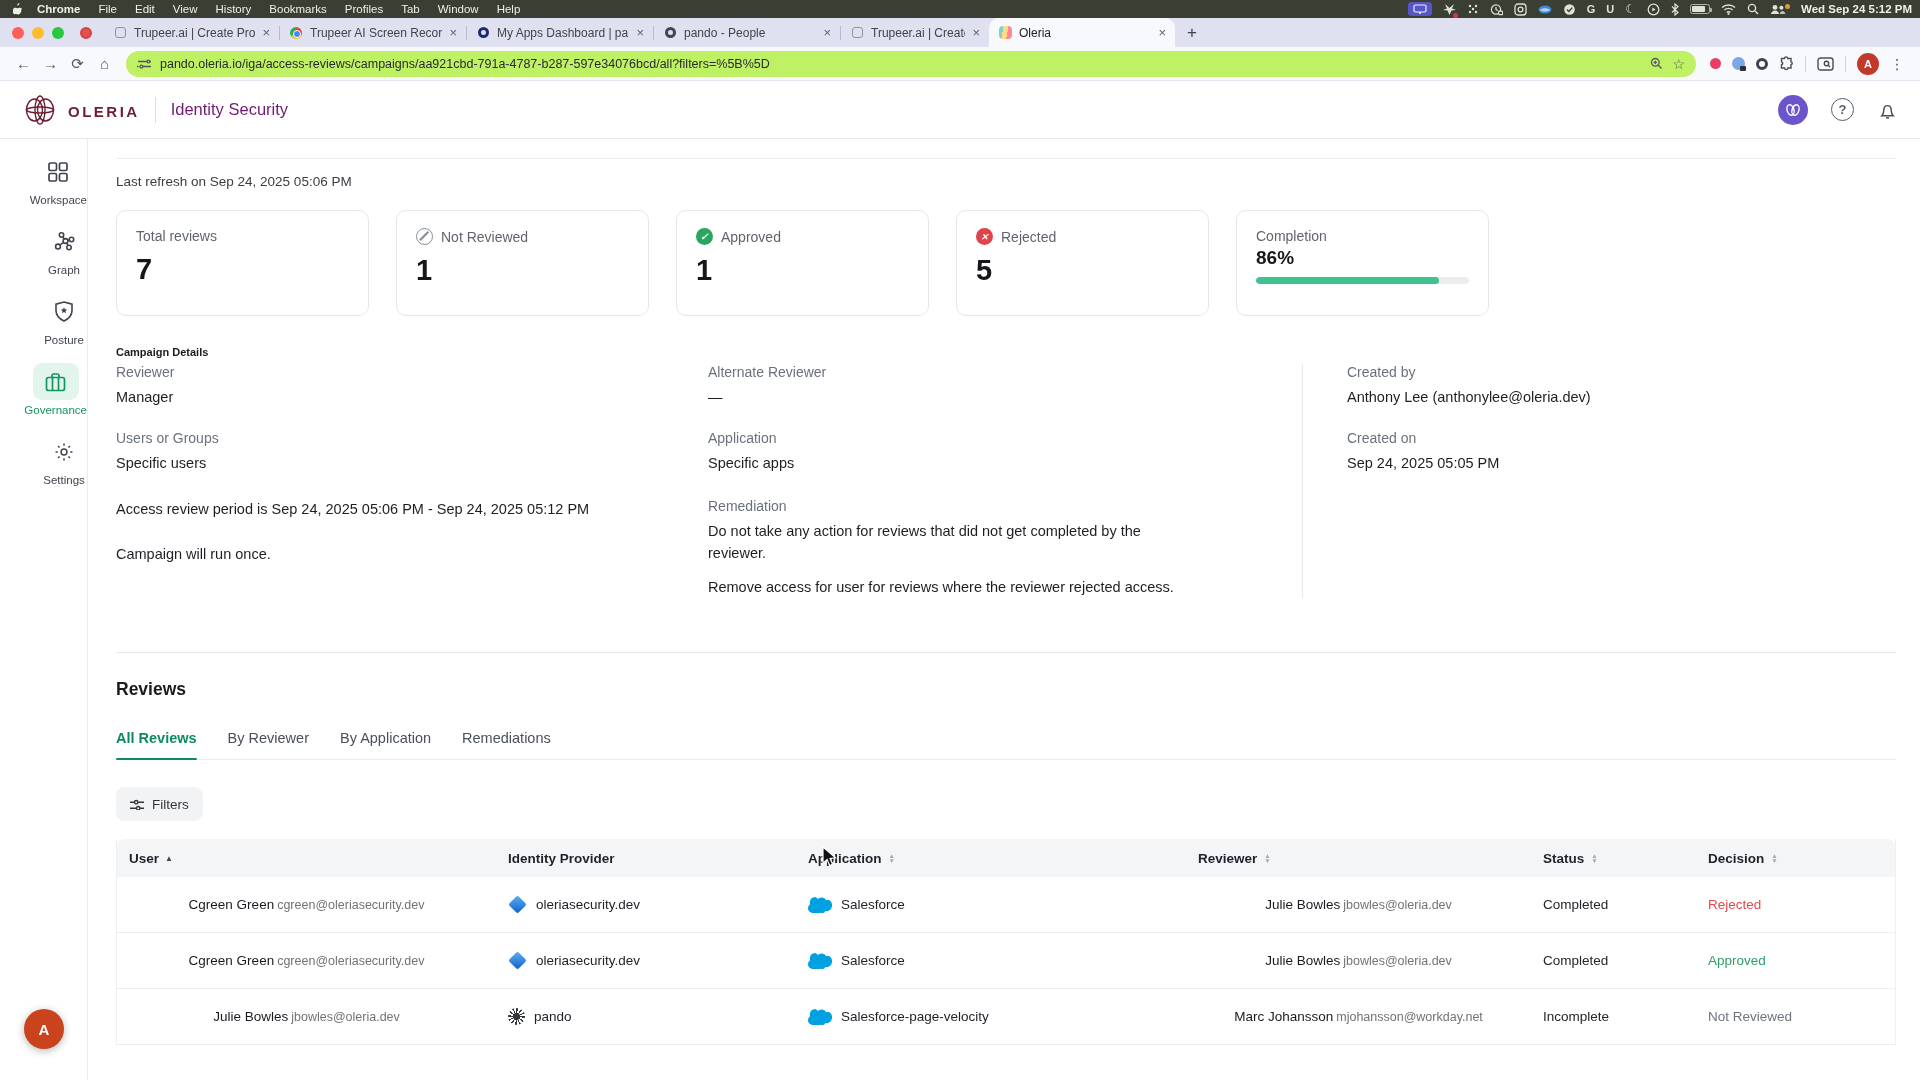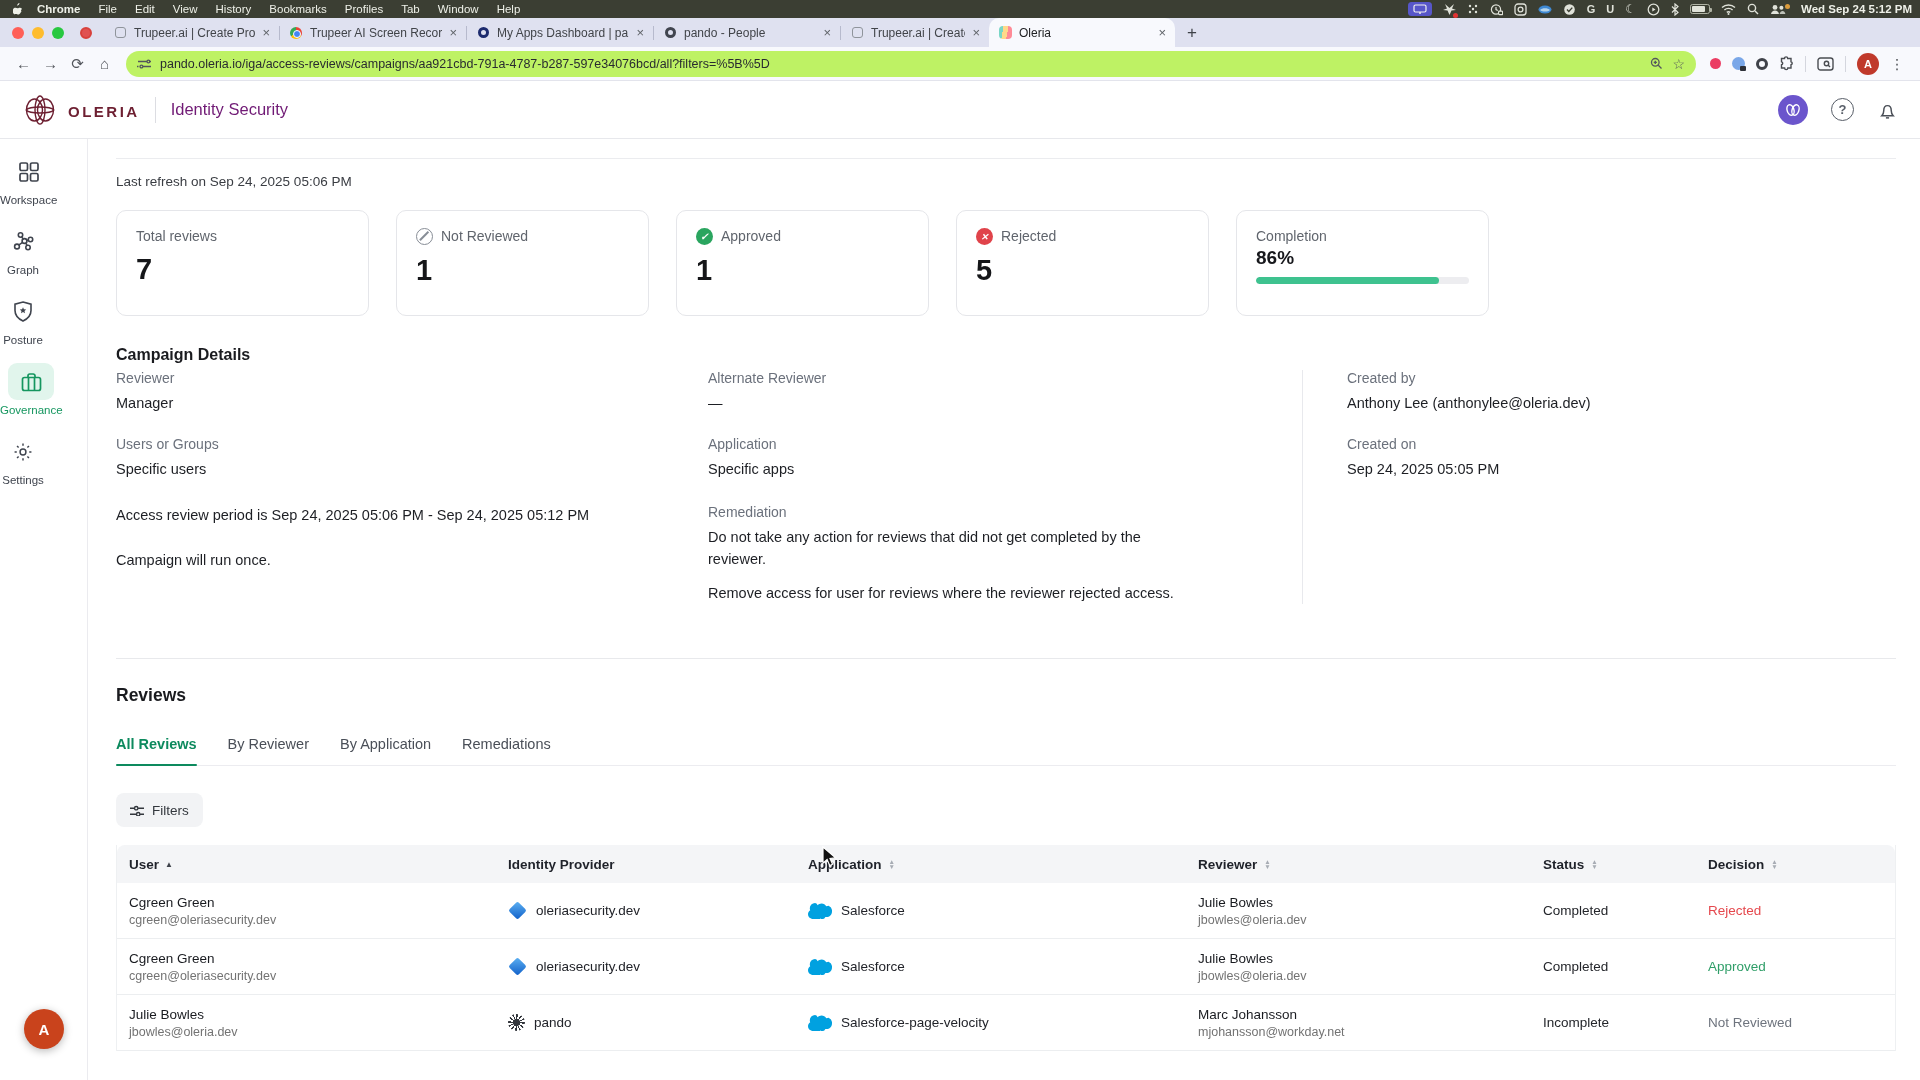--- a/index.html
+++ b/index.html
@@ -61,45 +61,45 @@
 .appbar{position:absolute;top:81px;left:0;right:0;height:58px;background:#fff;border-bottom:1px solid #e7e8ec;display:flex;align-items:center;padding:0 22px;z-index:30}
 .brand{display:flex;align-items:center;gap:10px}
 .brandword{font-size:22px;font-weight:bold;color:#6d1f31;letter-spacing:2.5px;font-variant:small-caps}
 .vdiv{width:1px;height:26px;background:#dcdde2;margin:0 15px}
 .product{font-size:16.5px;color:#701a75}
 .appbar-r{margin-left:auto;display:flex;align-items:center;gap:23px}
 .uav{width:30px;height:30px;border-radius:50%;background:#6b55cc;display:flex;align-items:center;justify-content:center}
 .help{width:23px;height:23px;border-radius:50%;border:1.8px solid #585e68;color:#585e68;font-size:13px;font-weight:bold;display:flex;align-items:center;justify-content:center}
 
 
-.sidebar{position:absolute;top:139px;left:0;bottom:0;width:88px;background:#fff;border-right:1px solid #ebebef;display:flex;flex-direction:column;align-items:flex-start;padding-top:14px;gap:17px;z-index:20}
+.sidebar{position:absolute;top:139px;left:0;bottom:0;width:88px;background:#fff;border-right:1px solid #ebebef;display:flex;flex-direction:column;align-items:flex-end;padding-top:14px;gap:17px;z-index:20}
 .snav{display:flex;flex-direction:column;align-items:center;gap:4px}
 .snav .ic{width:46px;height:37px;border-radius:9px;display:flex;align-items:center;justify-content:center}
 .snav .lbl{font-size:11.5px;color:#3f444e}
 .snav.active .ic{background:#e1f5ec}
 .snav.active .lbl{color:#15965f}
 
 
 .main{position:absolute;top:139px;left:88px;right:0;bottom:0;background:#fff;overflow:hidden;padding:0 24px 8px 28px}
 .topline{height:1px;background:#ebecef;margin-top:19px}
 .lastrefresh{margin-top:15px;font-size:13.5px;color:#3a3d43}
 .cards{display:flex;gap:27px;margin-top:21px}
 .card{width:253px;height:106px;border:1px solid #e5e6ea;border-radius:10px;padding:17px 19px}
-.card .lrow{display:flex;gap:8px;font-size:14px;color:#60656d}
+.card .lrow{display:flex;align-items:center;gap:8px;font-size:14px;color:#60656d}
 .card .val{margin-top:9px;font-size:29px;font-weight:bold;color:#151619}
 .card .pct{margin-top:3px;font-size:19px;font-weight:bold;color:#17181c}
 .pbar{margin-top:8px;width:100%;height:7px;border-radius:4px;background:#ededf0;overflow:hidden}
 .pfill{height:100%;border-radius:4px;background:#3ec28f}
 .cic{width:17px;height:17px;border-radius:50%;display:flex;align-items:center;justify-content:center;flex:none}
 .cic.ok{background:#2aa55f;color:#fff;font-size:10px;font-weight:bold}
 .cic.bad{background:#e0434a;color:#fff;font-size:9px;font-weight:bold}
 .cic.slash{border:1.6px solid #878d96;position:relative}
 .cic.slash:after{content:"";position:absolute;left:1px;top:6.2px;width:12px;height:1.6px;background:#878d96;transform:rotate(-45deg)}
 
-.secheading{margin-top:30px;font-size:16px;font-weight:bold;color:#1a1b1f}
+.secheading{margin-top:30px;font-size:11px;font-weight:bold;color:#1a1b1f}
 .cgrid{display:flex;margin-top:6px}
 .ccol1{width:592px}
 .ccol2{width:594px}
 .ccol3{border-left:1px solid #e8e9ed;padding-left:44px;flex:1}
 .fld{margin-top:22px}
 .fld:first-child{margin-top:0}
 .fld .flabel{font-size:14px;color:#6b717c;margin-bottom:6px}
 .fld .fval{font-size:14.5px;color:#1d1f24;line-height:22px}
 .fld .fval.mt{margin-top:23px}
 .fld .fval.para{margin-top:12px;max-width:470px}
@@ -111,21 +111,21 @@
 .rtab{font-size:14.5px;color:#4a4f58;padding-bottom:13px;position:relative}
 .rtab.active{color:#0d8a5e;font-weight:bold}
 .rtab.active:after{content:"";position:absolute;left:0;right:0;bottom:-1px;height:2.5px;background:#0d8a5e;border-radius:2px}
 .filters{margin-top:27px;display:inline-flex;align-items:center;gap:8px;height:34px;padding:0 14px;background:#f2f3f5;border-radius:8px;font-size:13.5px;color:#33373d}
 
 .tbl{margin-top:18px;border-left:1px solid #eef0f2;border-right:1px solid #eef0f2}
 .trow{display:grid;grid-template-columns:379px 300px 390px 345px 165px 1fr;align-items:center}
 .thead{background:#f4f5f7;border-radius:8px 8px 0 0;height:38px;font-size:13.5px;font-weight:bold;color:#1f222a}
 .tc{padding:0 12px;display:flex;align-items:center;min-width:0}
 .tbody .trow{height:56px;border-bottom:1px solid #eceef0}
-.ucell{flex-direction:column;align-items:flex-start;justify-content:center;gap:3px}
+.ucell{flex-direction:row;align-items:center;justify-content:center;gap:3px}
 .uname{font-size:13.5px;color:#191b20}
 .umail{font-size:12.5px;color:#737373}
 .icell{gap:9px}
 .itxt{font-size:13.5px;color:#22242a;white-space:nowrap;overflow:hidden}
 .stxt{font-size:13.5px;color:#24262b}
 .dtxt{font-size:13.5px}
 .dec-red{color:#e5484d}.dec-green{color:#2f9e68}.dec-gray{color:#6e747e}
 .sort1{font-size:8px;color:#3f434b;margin-left:6px}
 .sort2{display:inline-flex;flex-direction:column;margin-left:7px;color:#a7acb4;font-size:6.5px;line-height:5.5px}
 

